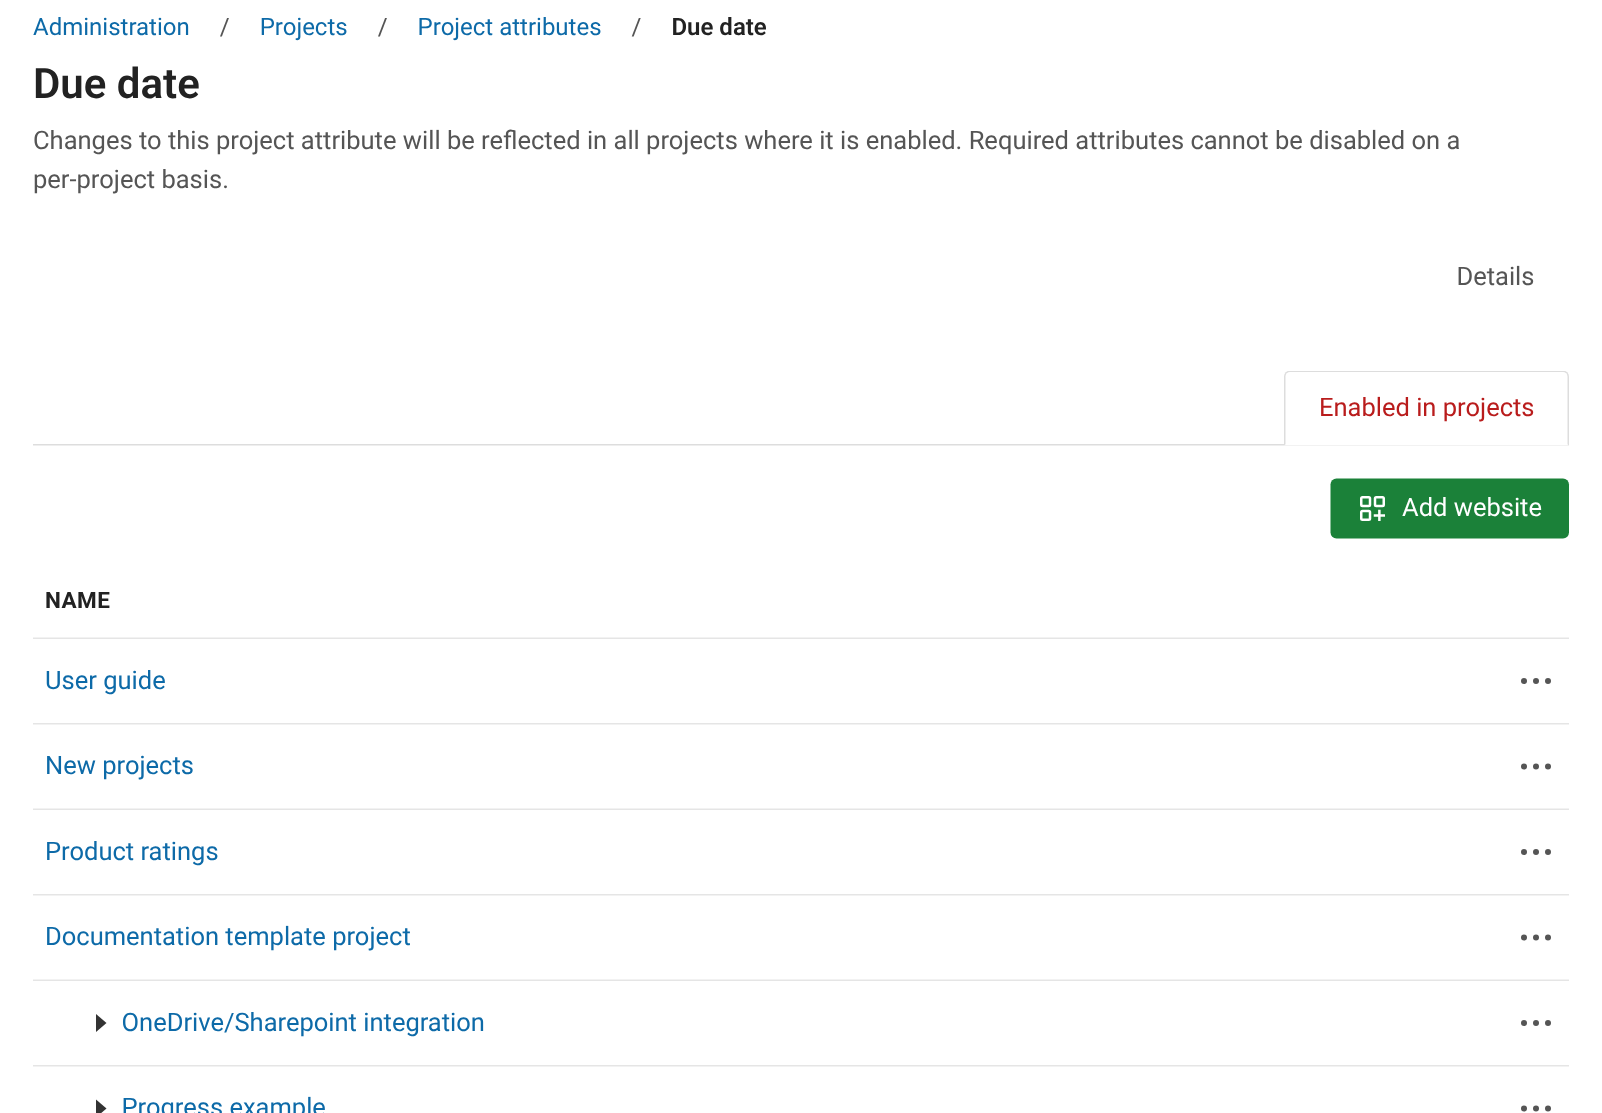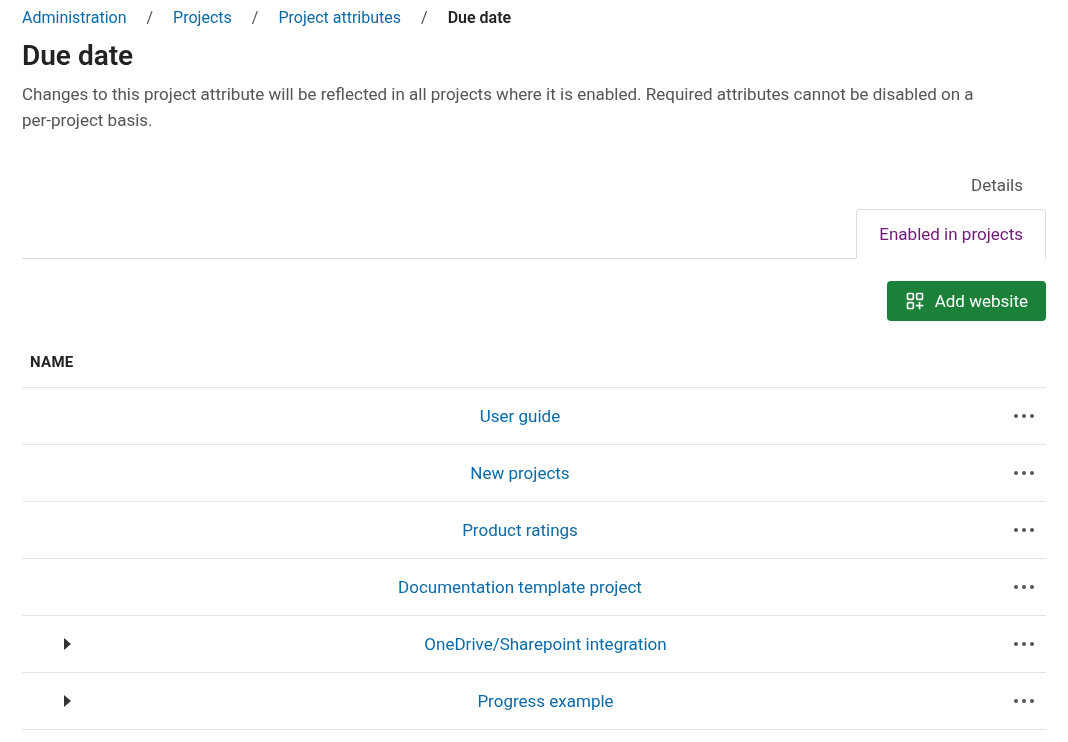--- a/index.html
+++ b/index.html
@@ -60,24 +60,25 @@
       color: #555;
       cursor: pointer;
       position: relative;
       top: 1px;
       border: 1px solid transparent;
       border-bottom: none;
       border-top-left-radius: 4px;
       border-top-right-radius: 4px;
     }
     .tab.active {
-      color: #701a75;
+      color: #b91c1c;
       border-color: #ddd;
       background: #fff;
       border-bottom: 1px solid #fff;
+      margin-top: 38px;
     }
     .toolbar {
       display: flex;
       justify-content: flex-end;
       margin-bottom: 22px;
     }
     .btn-primary {
       display: inline-flex;
       align-items: center;
       gap: 10px;
@@ -103,21 +104,20 @@
       font-size: 15px;
       font-weight: 700;
       color: #222;
       letter-spacing: 0.3px;
     }
     .table-row {
       display: flex;
       align-items: center;
       padding: 18px 8px;
       border-top: 1px solid #e5e5e5;
-      text-align: center;
     }
     .table-row .indent {
       width: 34px;
       flex-shrink: 0;
     }
     .table-row .caret {
       width: 0;
       height: 0;
       border-top: 6px solid transparent;
       border-bottom: 6px solid transparent;

